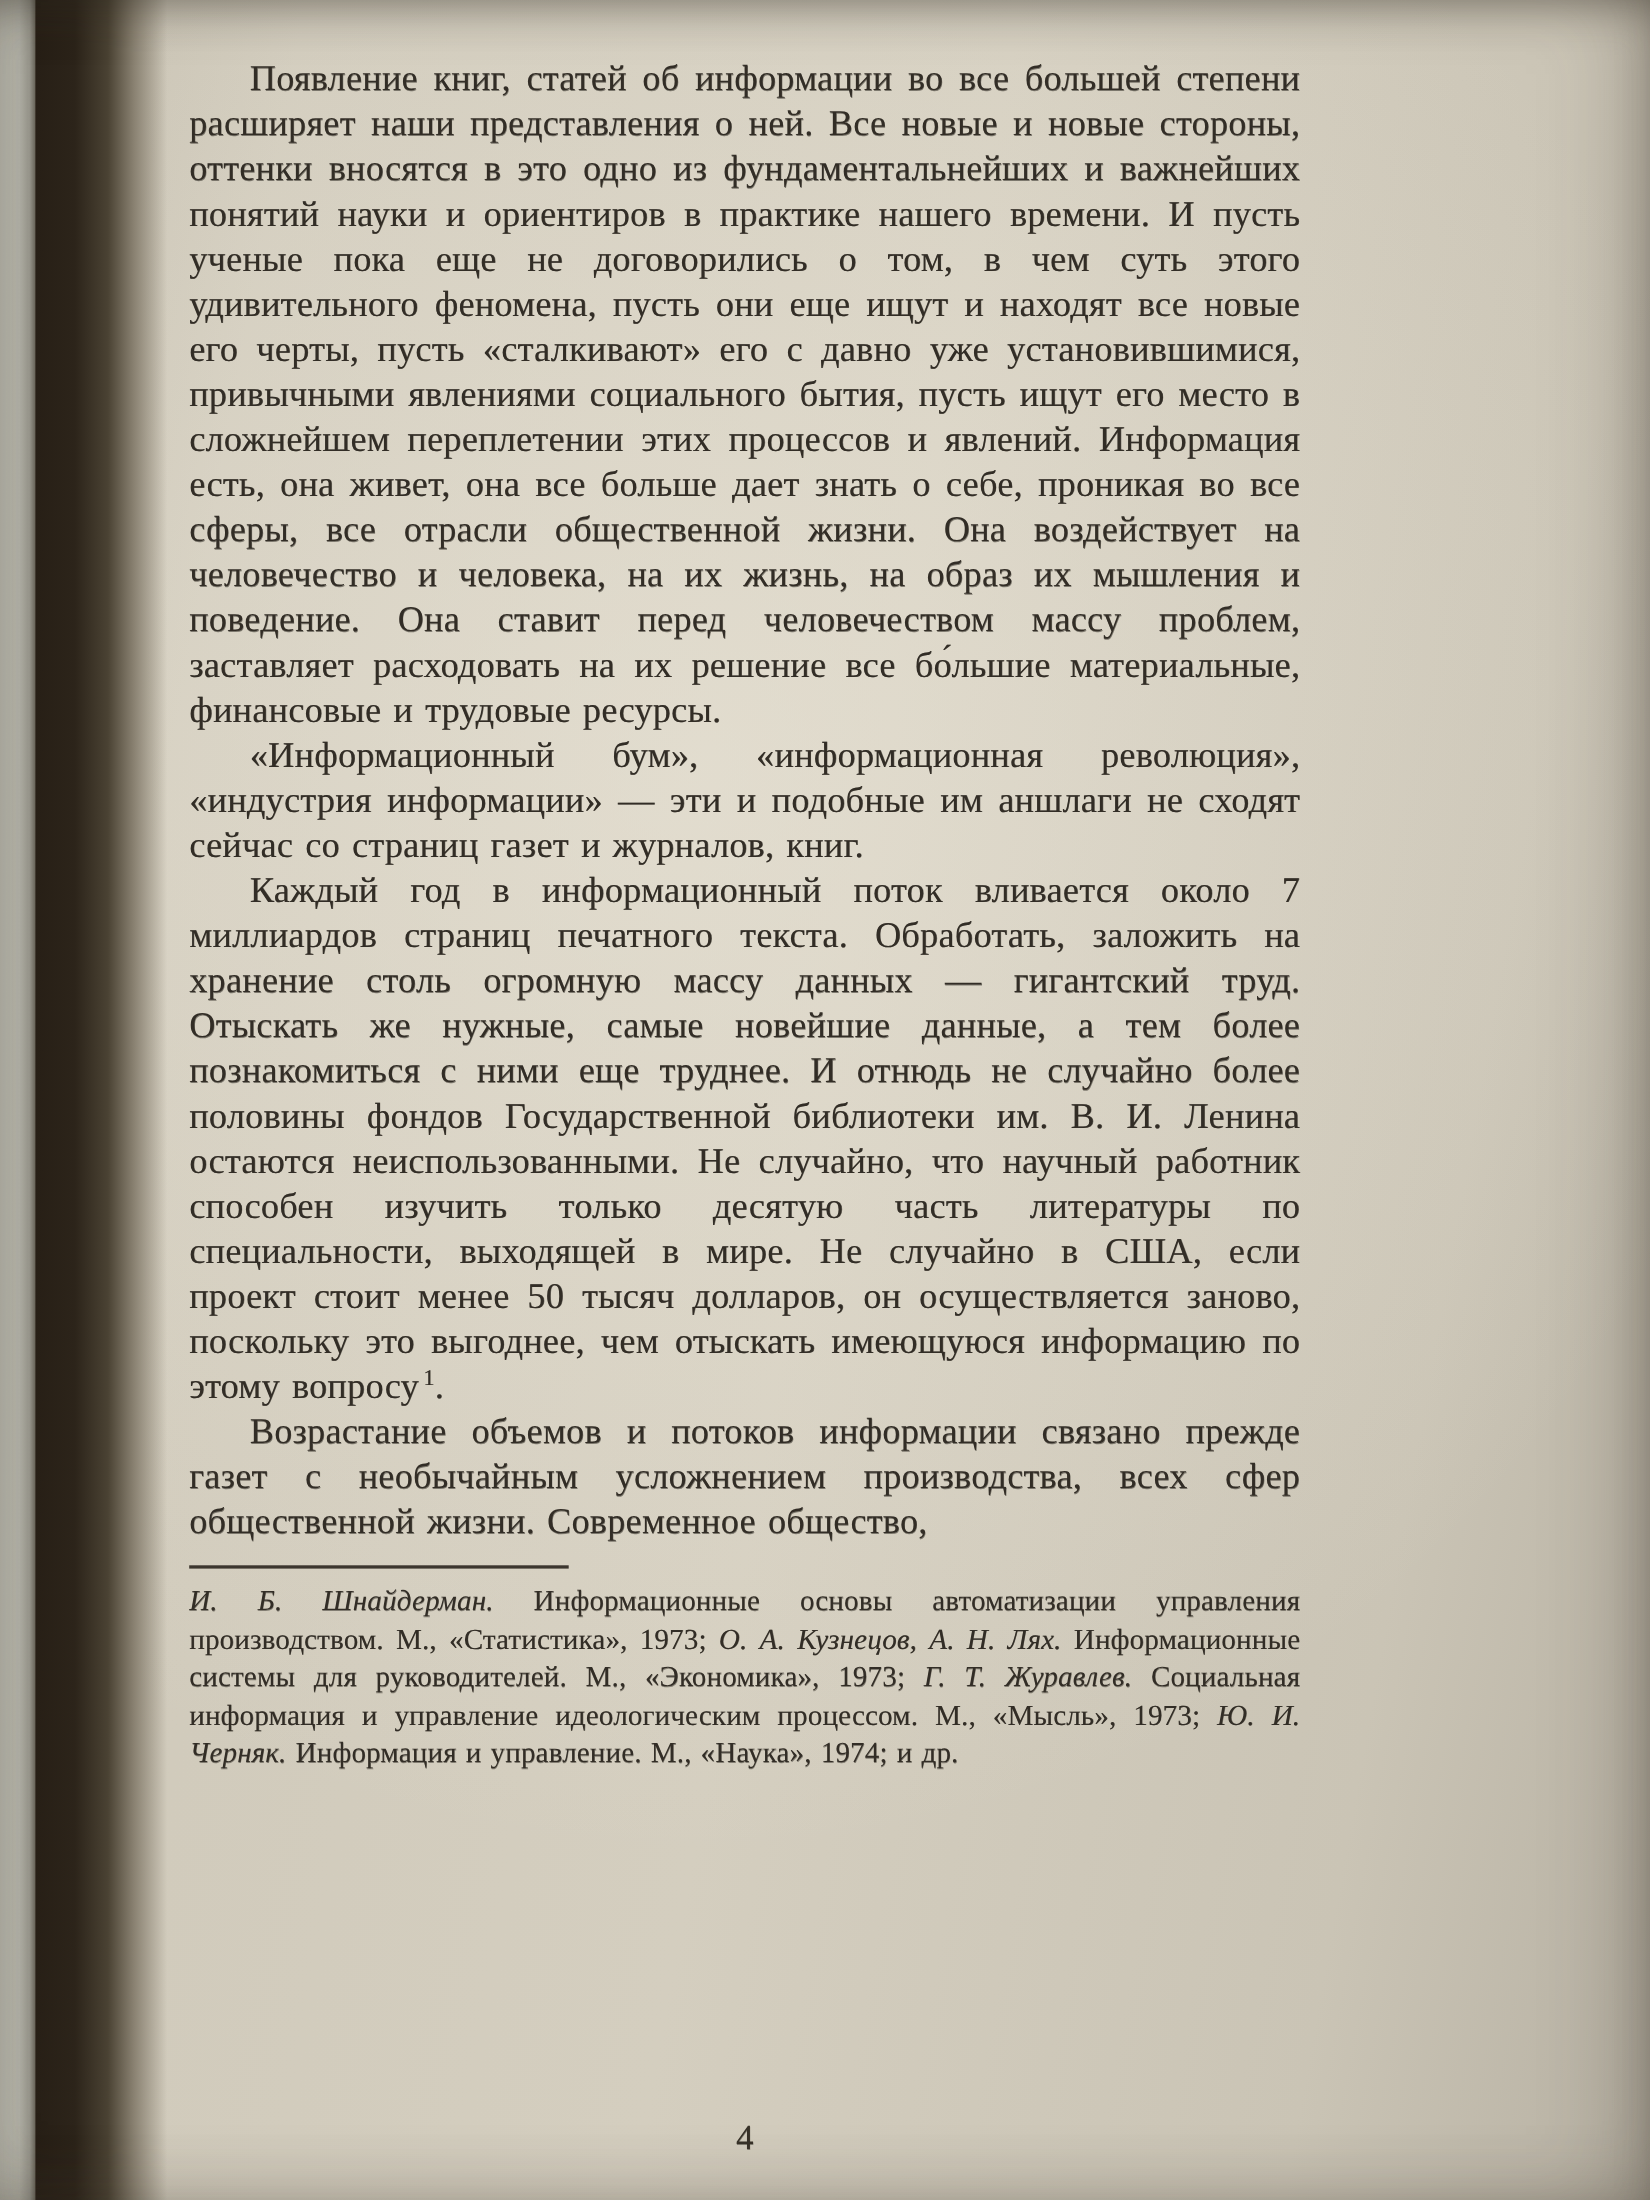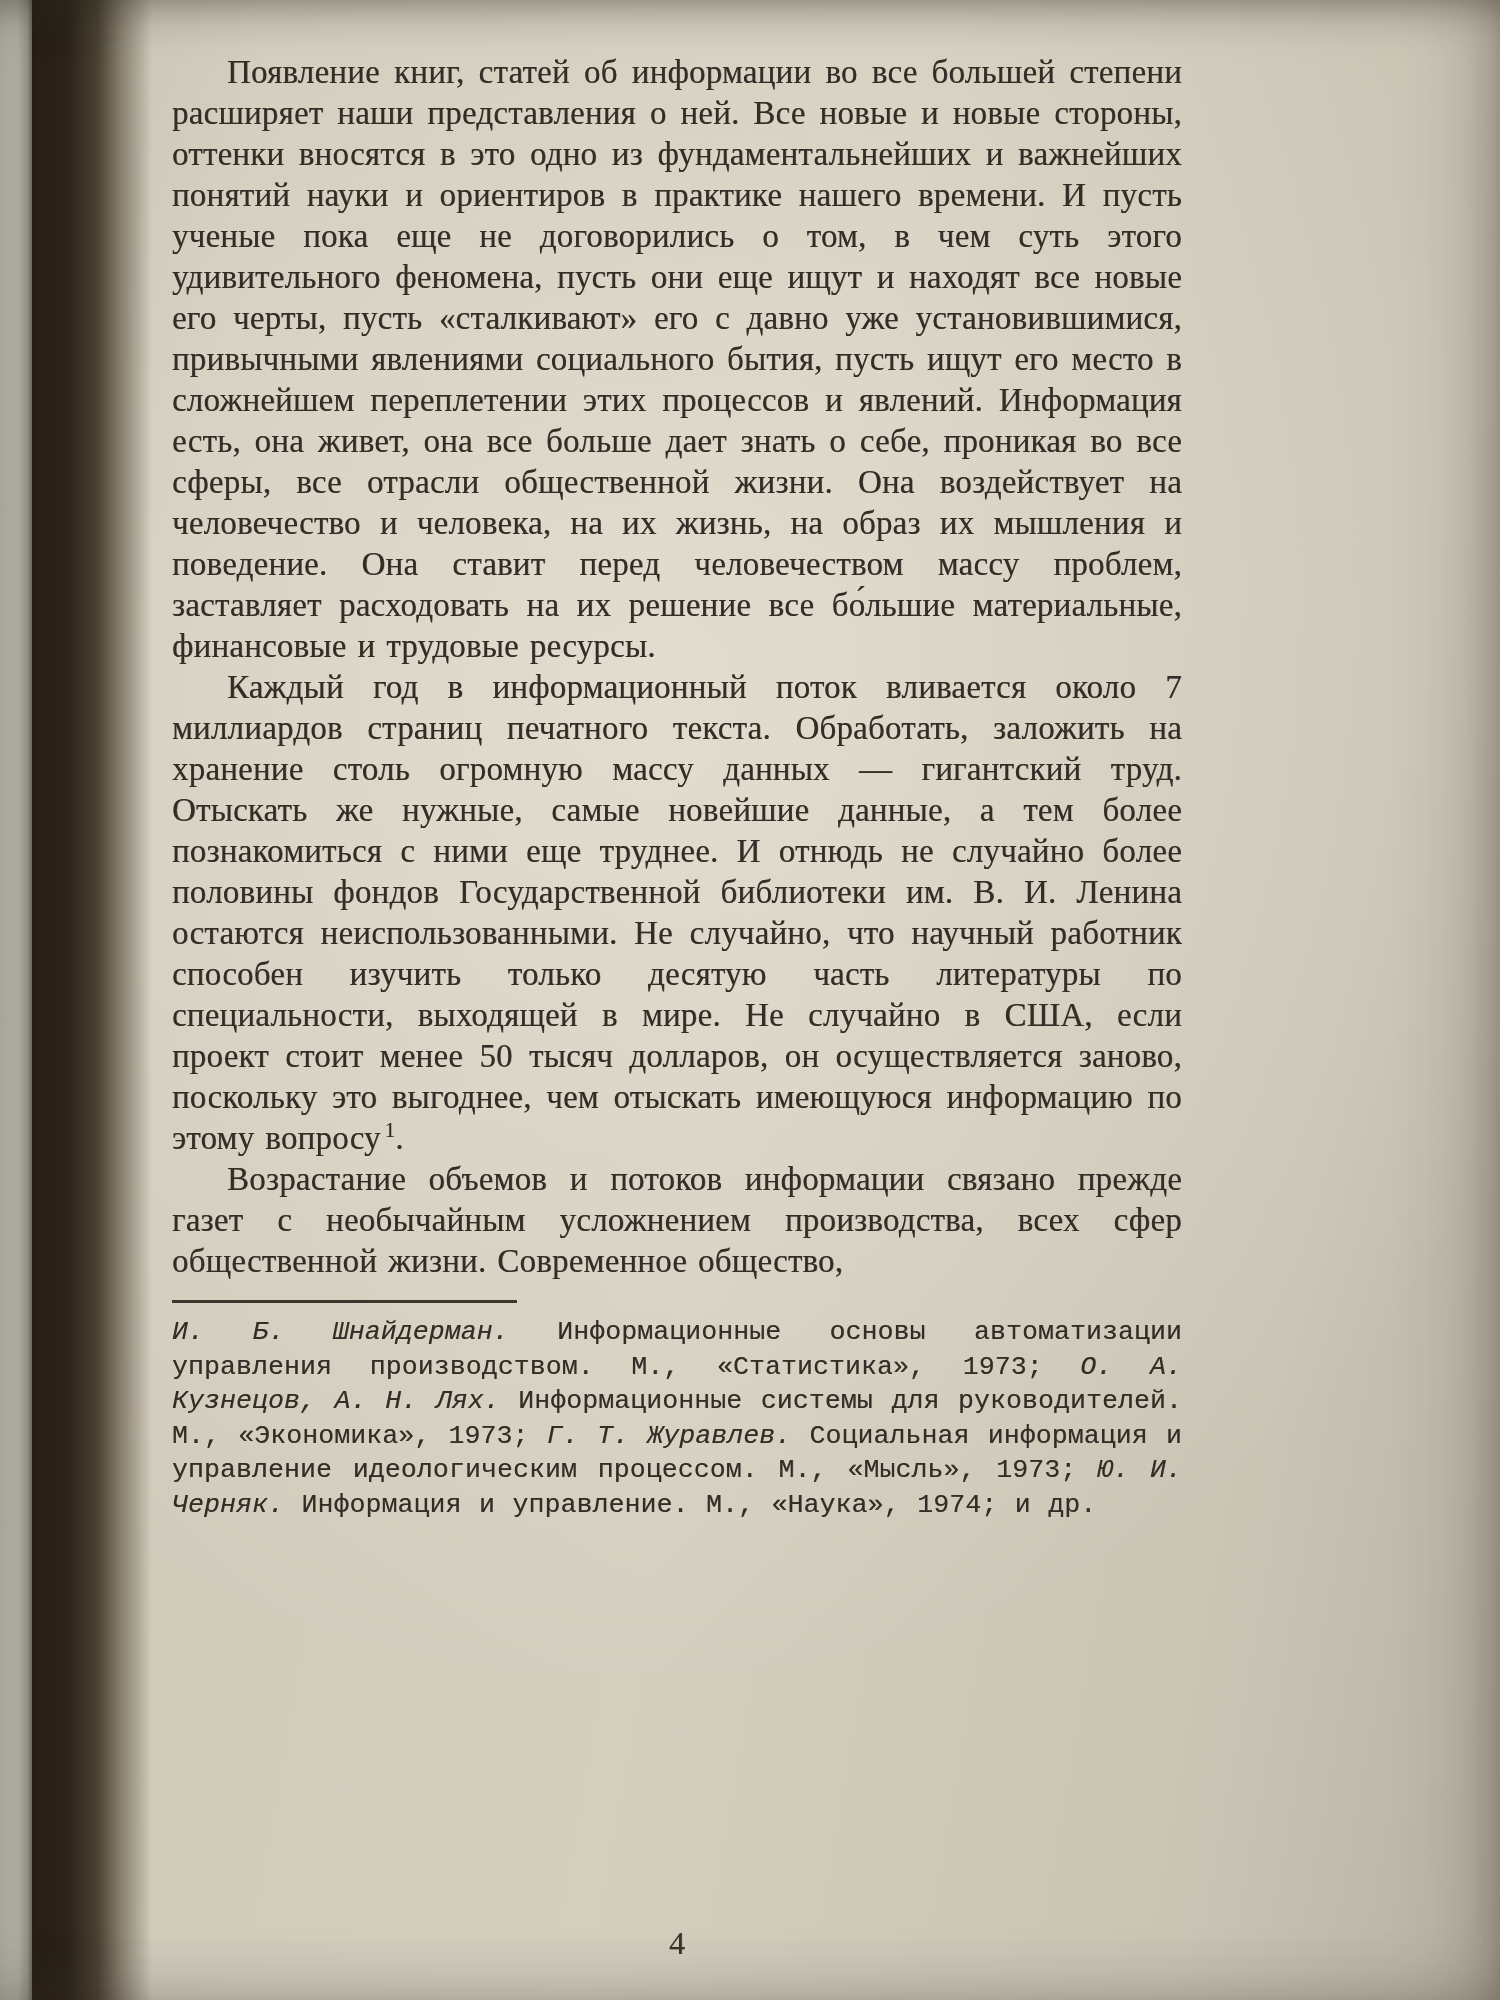--- a/index.html
+++ b/index.html
@@ -52,41 +52,41 @@
     width:345px;
     margin:18px 0 12px 0;
   }
   .footnotes {
     font-size:26.5px;
     line-height:34.5px;
     text-align:justify;
     word-spacing:1.5px;
     letter-spacing:0.1px;
     text-shadow:0.3px 0.3px 0 rgba(50,45,38,0.5);
-    font-family:Liberation Mono, monospace;
   }
   .indent-fn { text-indent:48px; }
   sup { font-size:62%; line-height:0; vertical-align:super; }
   .page-number {
     position:absolute; left:172px; width:1010px; bottom:38px;
     text-align:center;
     font-size:32px;
     color:#383229;
     text-shadow:0.4px 0.3px 0 rgba(50,45,38,0.5);
   }
 </style>
 </head>
 <body>
 
 <div class="photo">
   <div class="edge-strip"></div>
   <div class="gutter-shadow"></div>
 
   <main class="text-block">
     <p class="body indent">Появление книг, статей об информации во все большей степени расширяет наши представления о ней. Все новые и новые стороны, оттенки вносятся в это одно из фундаментальнейших и важнейших понятий науки и ориентиров в практике нашего времени. И пусть ученые пока еще не договорились о том, в чем суть этого удивительного феномена, пусть они еще ищут и находят все новые его черты, пусть «сталкивают» его с давно уже установившимися, привычными явлениями социального бытия, пусть ищут его место в сложнейшем переплетении этих процессов и явлений. Информация есть, она живет, она все больше дает знать о себе, проникая во все сферы, все отрасли общественной жизни. Она воздействует на человечество и человека, на их жизнь, на образ их мышления и поведение. Она ставит перед человечеством массу проблем, заставляет расходовать на их решение все бо́льшие материальные, финансовые и трудовые ресурсы.</p>
+    <p class="body indent">«Информационный бум», «информационная революция», «индустрия информации» — эти и подобные им аншлаги не сходят сейчас со страниц газет и журналов, книг.</p>
     <p class="body indent"><span>Каждый год в информационный поток вливается около 7 миллиардов страниц печатного текста. Обработать, заложить на хранение столь огромную массу данных — гигантский труд. Отыскать же нужные, самые новейшие данные, а тем более познакомиться с ними еще труднее. И отнюдь не случайно более половины фондов Государственной библиотеки им. В. И. Ленина остаются неиспользованными. Не случайно, что научный работник способен изучить только десятую часть литературы по специальности, выходящей в мире. Не случайно в США, если проект стоит менее 50 тысяч долларов, он осуществляется заново, поскольку это выгоднее, чем отыскать имеющуюся информацию по этому вопросу</span><sup class="fn-ref">1</sup><span>.</span></p>
     <p class="body indent">Возрастание объемов и потоков информации связано прежде газет с необычайным усложнением производства, всех сфер общественной жизни. Современное общество,</p>
 
     <hr class="fn-rule">
 
     <div class="footnotes">
       <p class="fn"><i>И. Б. Шнайдерман.</i><span> Информационные основы автоматизации управления производством. М., «Статистика», 1973; </span><i>О. А. Кузнецов, А. Н. Лях.</i><span> Информационные системы для руководителей. М., «Экономика», 1973; </span><i>Г. Т. Журавлев.</i><span> Социальная информация и управление идеологическим процессом. М., «Мысль», 1973; </span><i>Ю. И. Черняк.</i><span> Информация и управление. М., «Наука», 1974; и др.</span></p>
     </div>
   </main>
 

